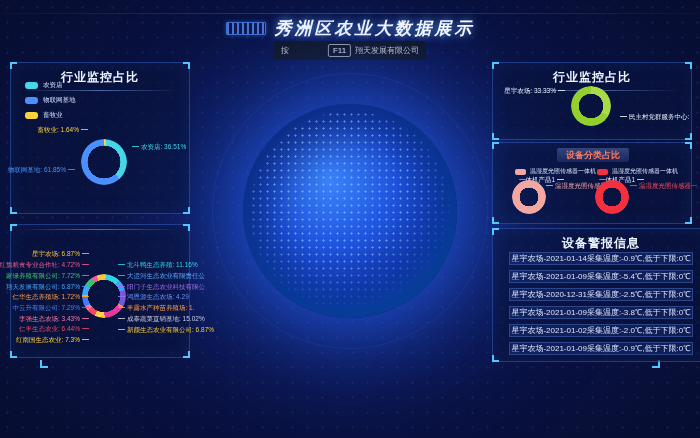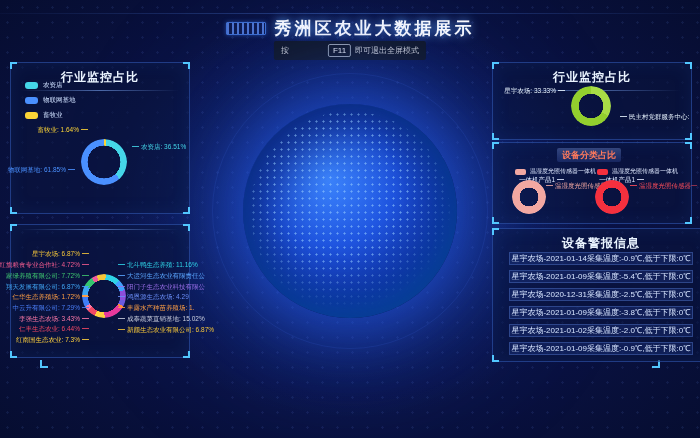--- a/index.html
+++ b/index.html
@@ -16,21 +16,21 @@
     background-size:15px 15px;
   }
   .top-line{ position:absolute; top:13px; left:0; right:0; height:1px;
     background:linear-gradient(90deg, rgba(70,110,210,.05), rgba(80,130,230,.4), rgba(70,110,210,.05)); }
   
   .header{ position:absolute; top:17px; left:0; width:100%; display:flex; justify-content:center; align-items:center; gap:9px; }
   .logo{ width:40px; height:13px; border:1px solid #3e6fd0; border-radius:1px;
     background:repeating-linear-gradient(90deg, rgba(100,150,255,.75) 0 2px, rgba(20,40,100,.3) 2px 5px);
     box-shadow:0 0 4px rgba(62,130,255,.5); }
   .title{ font-size:17px; font-weight:bold; color:#ffffff; letter-spacing:3px;
-    text-shadow:0 0 10px rgba(100,170,255,.95); }
+    text-shadow:0 0 10px rgba(100,170,255,.95);font-style:italic; }
   .tooltip{ position:absolute; top:41px; left:50%; transform:translateX(-50%);
     display:flex; align-items:center; gap:4px; background:rgba(18,22,32,.95); color:#cccccc;
     font-size:8px; padding:3px 7px; border-radius:2px; white-space:nowrap; }
   .tooltip .key{ border:1px solid #9aa0aa; border-radius:2px; padding:1px 4px; color:#eeeeee;margin-left:35px; }
   
   .panel{ position:absolute; background:rgba(9,20,60,.55); border:1px solid rgba(62,110,220,.45);
     box-shadow:inset 0 0 18px rgba(40,90,200,.12); }
   .cn{ position:absolute; width:7px; height:7px; border:0 solid #52c7ff; }
   .cn.tl{ top:-1px; left:-1px; border-top-width:2px; border-left-width:2px; }
   .cn.tr{ top:-1px; right:-1px; border-top-width:2px; border-right-width:2px; }
@@ -51,21 +51,21 @@
   .lbl-l::after{ content:""; position:absolute; top:3px; right:-9px; width:7px; height:1px;
     background:currentColor; opacity:.85; }
   .lbl-r::before{ content:""; position:absolute; top:3px; left:-9px; width:7px; height:1px;
     background:currentColor; opacity:.85; }
   
   .legend{ position:absolute; }
   .legend-item{ display:flex; align-items:center; gap:5px; margin-bottom:6px; cursor:pointer; }
   .swatch{ width:13px; height:7px; border-radius:3px; }
   .legend-item span{ font-size:6.5px; color:#cfe0ff; }
   
-  .dc-title{ position:absolute; left:64px; top:5px; width:64px; height:14px; border-radius:2px;
+  .dc-title{ position:absolute; left:64px; top:5px; width:72px; height:14px; border-radius:2px;
     background:linear-gradient(180deg, rgba(130,160,230,.35), rgba(60,90,180,.28));
     color:#ff7a5c; font-size:9px; font-weight:bold; line-height:14px; text-align:center; }
   .mini-legend{ position:absolute; display:flex; align-items:center; gap:4px; }
   .mini-swatch{ width:11px; height:6px; border-radius:2px; }
   .mini-legend span{ font-size:6px; color:#dfe8ff; white-space:nowrap; }
   
   .alarm-row{ position:absolute; left:16px; right:16px; height:13px;
     background:rgba(36,64,150,.30); border:1px solid rgba(96,140,230,.35);
     color:#d6e4ff; font-size:8px; line-height:11px; text-align:center;
     white-space:nowrap; overflow:hidden; }
@@ -91,21 +91,21 @@
 <div class="stage">
   <div class="top-line"></div>
 
   <div class="header">
     <span class="logo"></span>
     <span class="title">秀洲区农业大数据展示</span>
   </div>
   <div class="tooltip">
     <span>按</span>
     <span class="key">F11</span>
-    <span>即可退出全屏模式</span>
+    <span>翔天发展有限公司</span>
   </div>
 
   <div class="globe-ring"></div>
   <div class="globe"></div>
   <i class="sb sb-l"></i>
   <i class="sb sb-r"></i>
 
   <div class="panel" style="left:10px;top:62px;width:180px;height:152px;">
     <i class="cn tl"></i>
       <i class="cn tr"></i>

